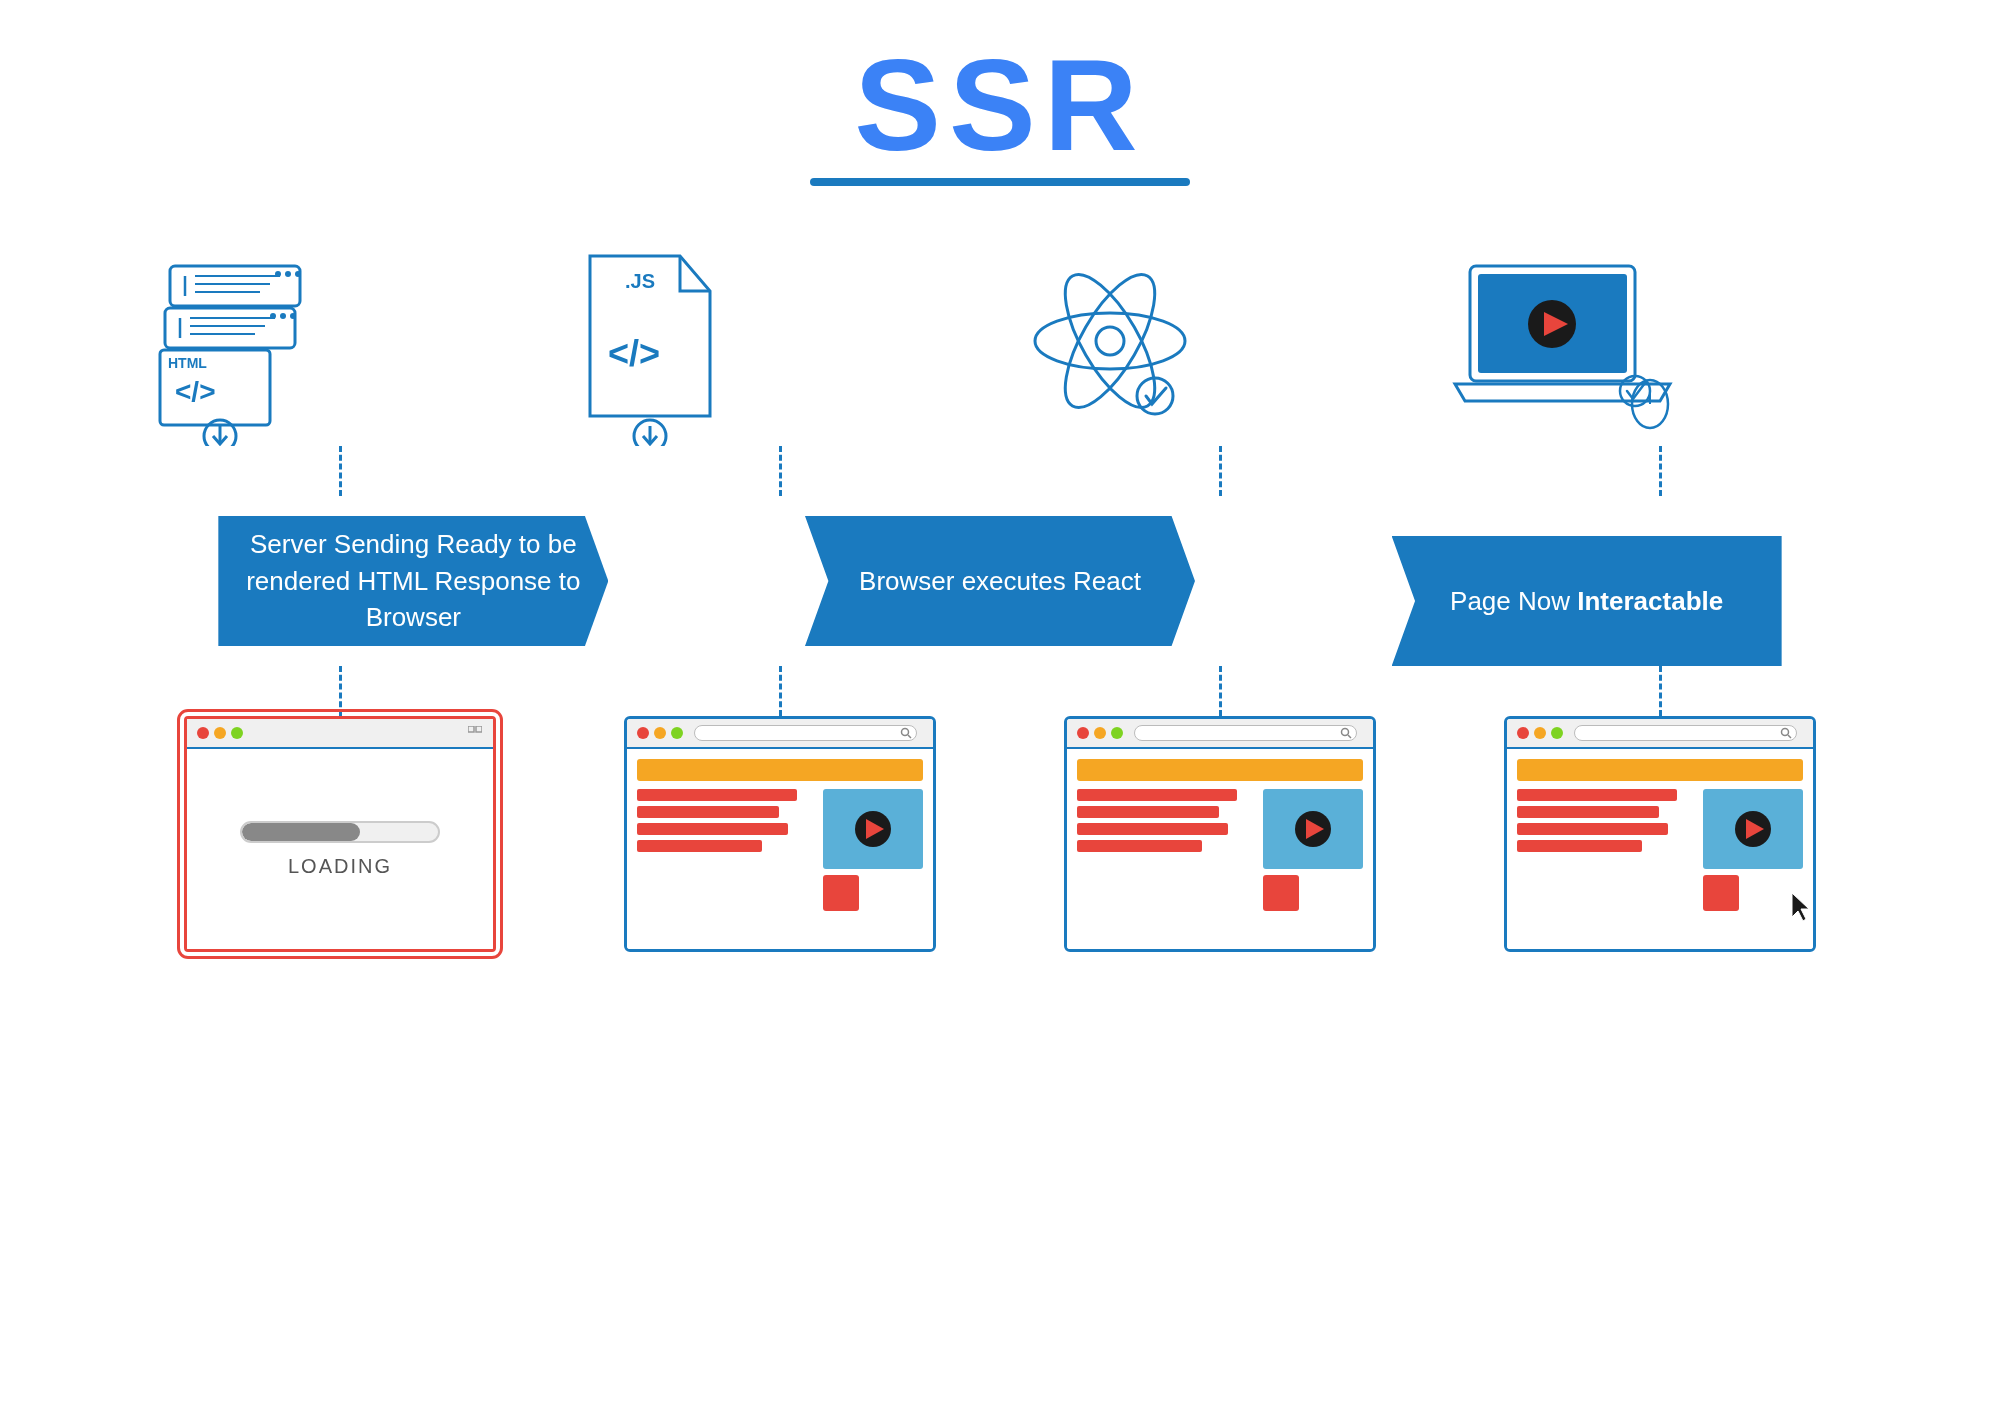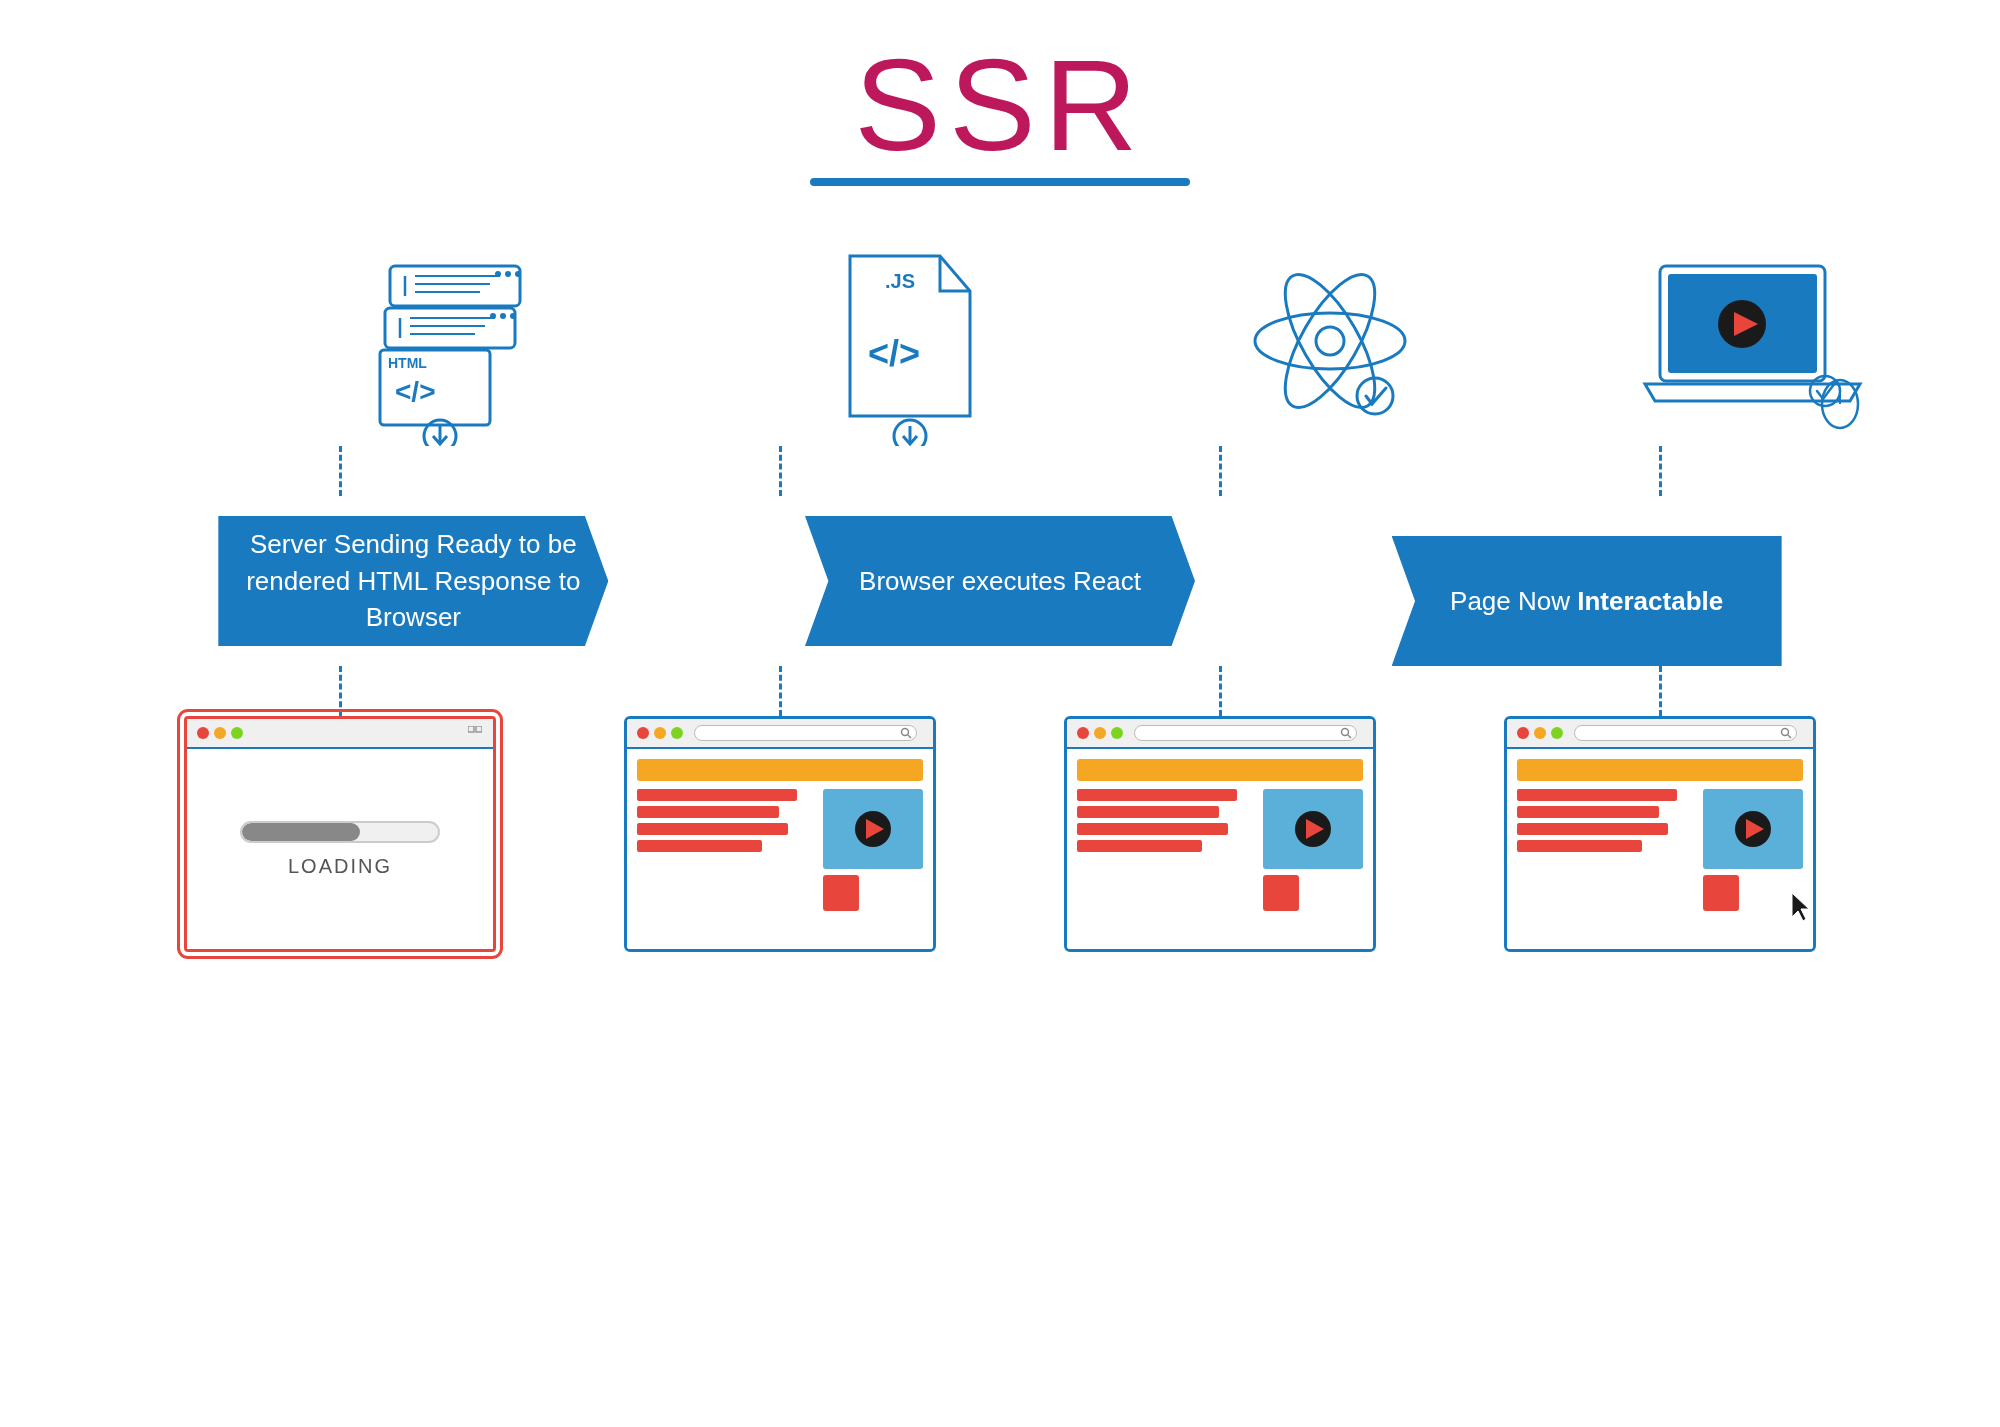--- a/index.html
+++ b/index.html
@@ -22,22 +22,22 @@
 
     
     .title-section {
       display: flex;
       flex-direction: column;
       align-items: center;
       margin-bottom: 60px;
     }
     .title-text {
       font-size: 130px;
-      font-weight: 400;
-      color: #be185d;
+      font-weight: 700;
+      color: #3b82f6;
       letter-spacing: 8px;
       line-height: 1;
     }
     .title-underline {
       width: 380px;
       height: 8px;
       background: #1a7abf;
       border-radius: 4px;
       margin-top: 8px;
     }
@@ -56,21 +56,21 @@
       justify-content: space-around;
       align-items: flex-end;
       width: 100%;
       padding: 0 60px;
       margin-bottom: 0;
     }
 
     .icon-cell {
       display: flex;
       flex-direction: column;
-      align-items: flex-end;
+      align-items: flex-start;
       width: 420px;
     }
 
     
     .connector-row {
       display: flex;
       justify-content: space-around;
       width: 100%;
       padding: 0 60px;
     }

